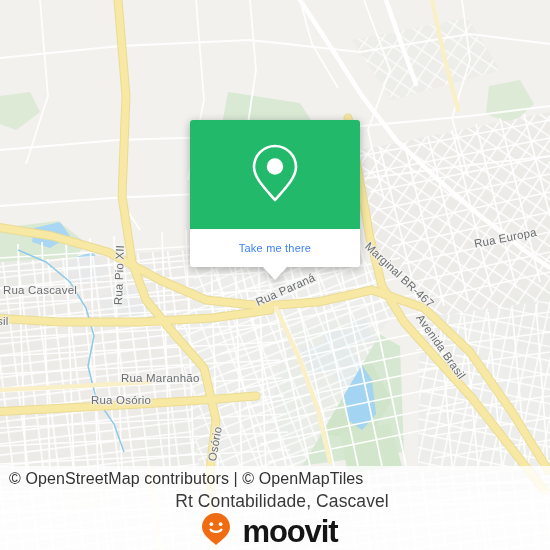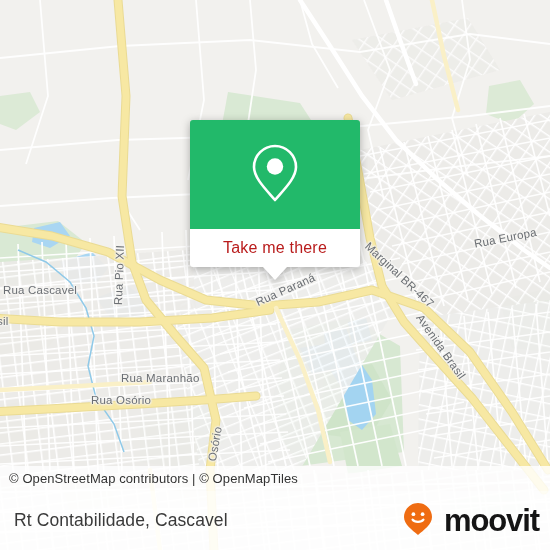--- a/index.html
+++ b/index.html
@@ -35,43 +35,43 @@
   #popup-head{
     background:#22b96a;height:109px;border-radius:3px 3px 0 0;
     display:flex;align-items:center;justify-content:center;
   }
   #popup-foot{
     background:#ffffff;height:38px;border-radius:0 0 3px 3px;
     display:flex;align-items:center;justify-content:center;
     position:relative;
   }
   #popup-foot-label{
-    font-size:16px;color:#b91c1c;letter-spacing:.2px;
+    font-size:11px;color:#3b82f6;letter-spacing:.2px;
   }
   #popup-tip{
     position:absolute;left:50%;top:100%;transform:translateX(-50%);
     width:0;height:0;border-left:12px solid transparent;
     border-right:12px solid transparent;border-top:13px solid #ffffff;
   }
 
   
   #attrib{
     position:absolute;left:0;right:0;top:466px;height:25px;
     background:rgba(255,255,255,.80);
     display:flex;align-items:center;
   }
   #attrib-text{
-    margin-left:9px;font-size:13px;color:#333333;letter-spacing:.1px;
+    margin-left:9px;font-size:16px;color:#333333;letter-spacing:.1px;
   }
 
   
   #bottombar{
     position:absolute;left:0;right:0;top:491px;height:59px;
     background:rgba(255,255,255,.88);
-    display:flex;align-items:center;justify-content:space-between;
+    display:flex;align-items:center;justify-content:space-between;flex-direction:column;
   }
   #place-title{
     margin-left:14px;font-size:17.5px;color:#3a3a3a;letter-spacing:.1px;
   }
   #brand{
     margin-right:11px;display:flex;align-items:center;gap:11px;
   }
   #brand-word{
     font-size:31px;font-weight:bold;color:#151515;letter-spacing:-1.1px;
     line-height:1;

